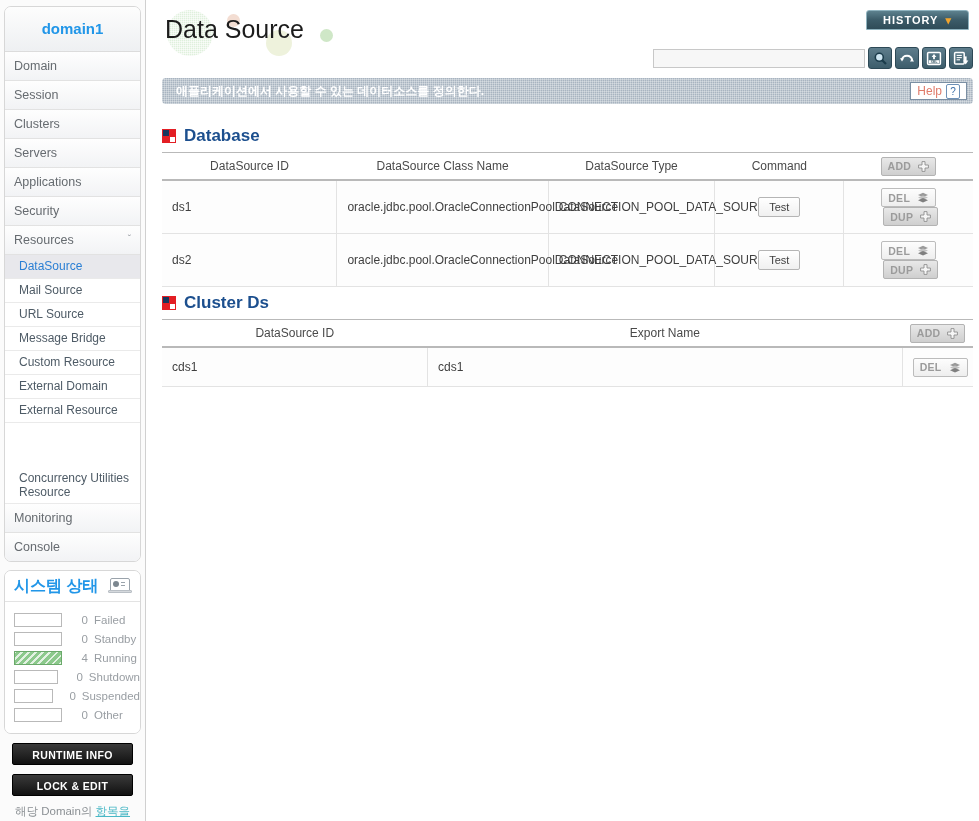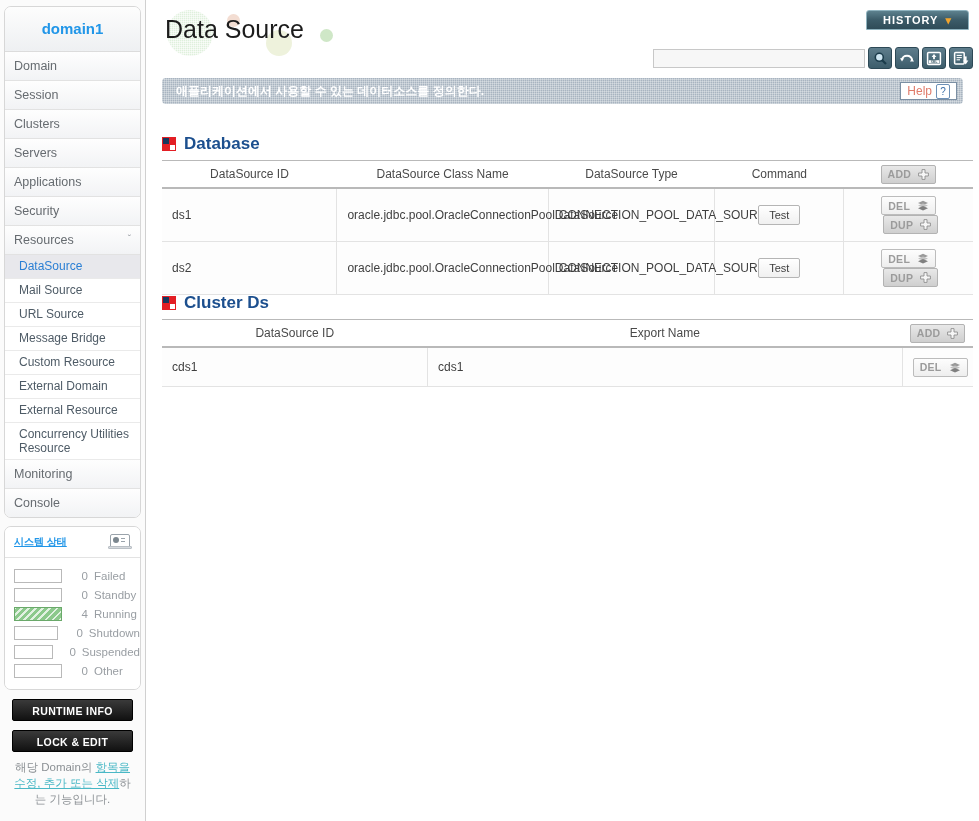--- a/index.html
+++ b/index.html
@@ -56,32 +56,32 @@
     padding: 1px 6px 1px 14px;
     font-size: 12px;
     color: #4e5b66;
     border-bottom: 1px solid #eaeaea;
     cursor: pointer;
   }
   .sub-item.active {
     background: #e8e8ec;
     color: #2a7fd4;
   }
-  .sub-item.two-line { line-height: 14px; padding-top:4px; padding-bottom:4px; }
+  .sub-item.two-line { line-height: 14px; padding-top:4px; padding-bottom:4px;margin-top:44px; }
 
   .sysstat-card { margin: 8px 4px 0 4px; }
   .sys-head {
     height: 30px;
     display: flex; align-items: center;
     padding: 0 8px 0 9px;
     border-bottom: 1px solid #e3e3e3;
     background: #fff;
     justify-content: space-between;
   }
-  .sys-head-title { font-size: 10px; font-weight: bold; color: #2196e8; text-decoration: underline; }
+  .sys-head-title { font-size: 16px; font-weight: bold; color: #2196e8; }
   .laptop-ico { width: 24px; height: 17px; position: relative; }
   .laptop-ico .scr {
     position:absolute; left:2px; top:0; width:18px; height:12px;
     background:#fff; border:1.5px solid #9aa3ab; border-radius:2px;
   }
   .laptop-ico .pie {
     position:absolute; left:5px; top:3px; width:6px; height:6px;
     border-radius:50%; background:#7c878f;
   }
   .laptop-ico .ln {
@@ -170,21 +170,21 @@
   .tool-ico {
     width:24px; height:22px;
     background: linear-gradient(#5e7d8c, #3d5d6b);
     border:1px solid #2d4956; border-radius:3px;
     display:flex; align-items:center; justify-content:center;
     cursor:pointer; box-sizing:border-box;
   }
   .tool-ico svg { display:block; }
 
   .notice-bar {
-    position:absolute; left:16px; top:78px; right:16px; height:26px;
+    position:absolute; left:16px; top:78px; right:6px; height:26px;
     border-radius:4px;
     background-color:#a8b4c0;
     background-image: repeating-linear-gradient(0deg, rgba(255,255,255,.30) 0 1px, rgba(255,255,255,0) 1px 2px),
                       repeating-linear-gradient(90deg, rgba(255,255,255,.30) 0 1px, rgba(255,255,255,0) 1px 2px);
     display:flex; align-items:center;
   }
   .notice-text { color:#fff; font-size:12px; font-weight:bold; padding-left:14px; }
   .help-btn {
     position:absolute; right: 6px; top: 4px;
     height:18px; padding: 0 6px;
@@ -426,21 +426,21 @@
     </div>
 
     <div class="notice-bar">
       <span class="notice-text">애플리케이션에서 사용할 수 있는 데이터소스를 정의한다.</span>
       <div class="help-btn">
         <span class="hl">Help</span>
         <span class="hq">?</span>
       </div>
     </div>
 
-    <div class="section" style="top:132px;">
+    <div class="section" style="top:124px;">
       <div class="sec-head">
         <span class="sec-ico"></span>
         <span class="sec-title">Database</span>
       </div>
       <table class="grid">
         <colgroup>
           <col style="width:168px">
             <col style="width:203px">
             <col style="width:160px">
             <col style="width:124px">

